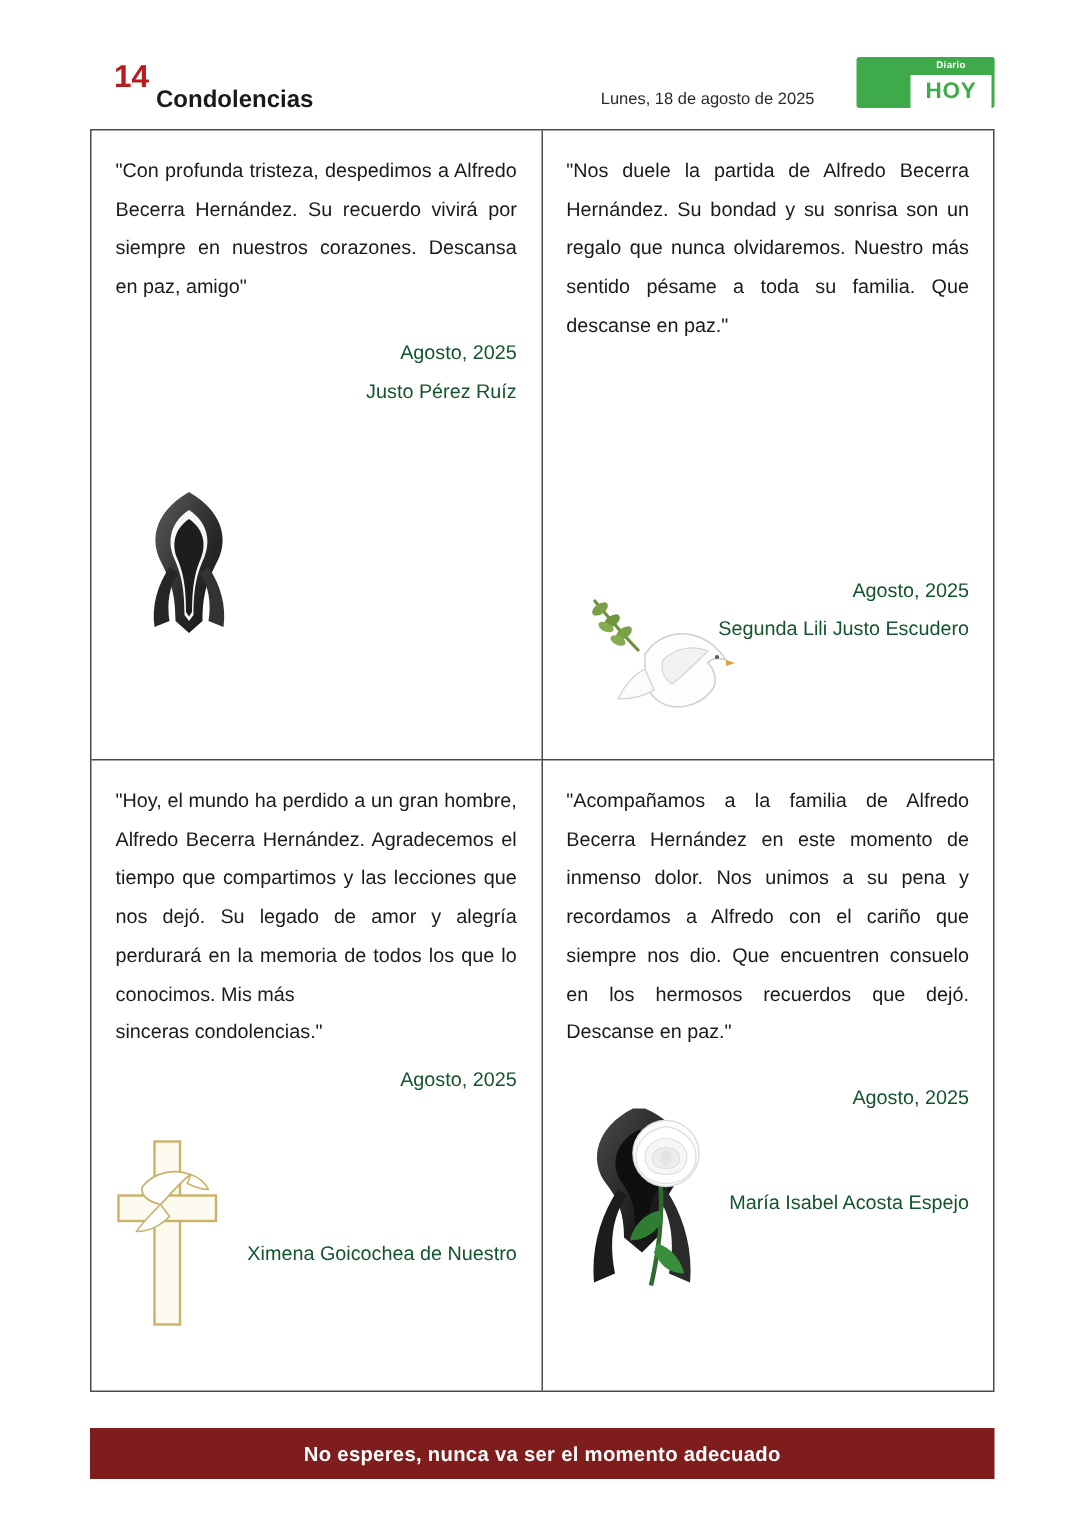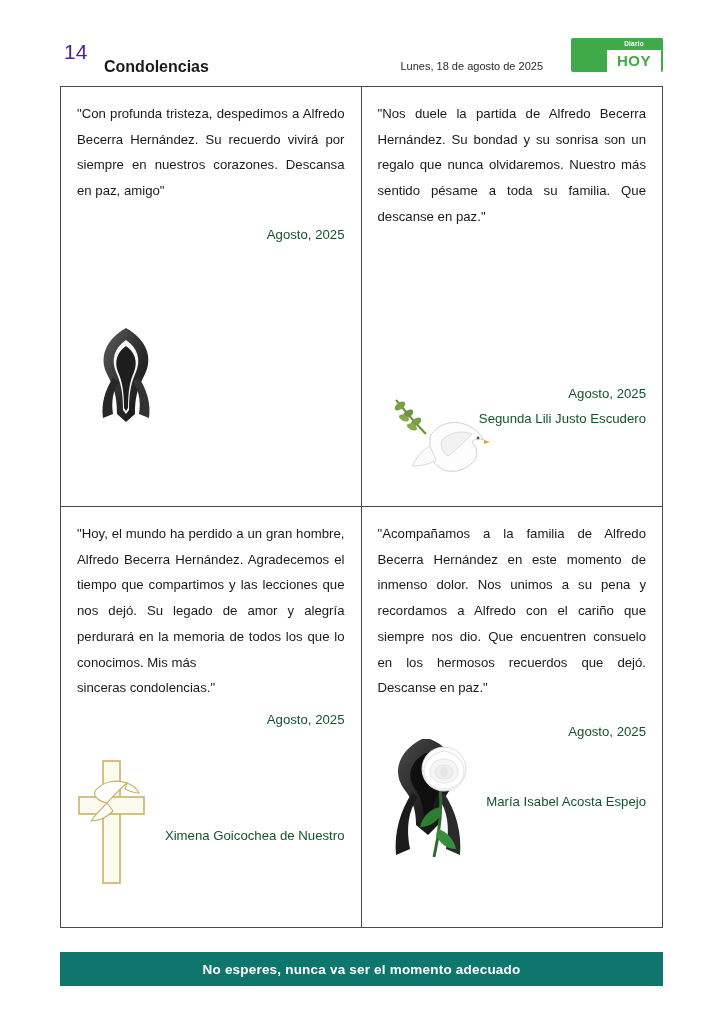--- a/index.html
+++ b/index.html
@@ -25,25 +25,25 @@
   
   .header {
     position: absolute;
     left: 60px;
     top: 38px;
     width: 603px;
     height: 40px;
   }
   .page-number {
     position: absolute;
-    left: 4px;
+    left: 16px;
     top: 2px;
     font-size: 21px;
-    font-weight: normal;
-    color: #4c1d95;
+    font-weight: bold;
+    color: #b91c1c;
     letter-spacing: 0px;
   }
   .section-title {
     position: absolute;
     left: 44px;
     top: 4px;
     font-size: 16px;
     font-weight: bold;
     color: #1a1a1a;
     margin-top: 16px;
@@ -150,21 +150,21 @@
   .art-cross   { left: 12px;  bottom: 40px;  width: 92px;  height: 130px; }
   .art-rose    { left: 20px;  bottom: 52px;  width: 110px; height: 150px; }
 
   
   .footer {
     position: absolute;
     left: 60px;
     top: 952px;
     width: 603px;
     height: 34px;
-    background: #0f766e;
+    background: #7f1d1d;
     color: #ffffff;
     font-size: 13.5px;
     font-weight: bold;
     display: flex;
     align-items: center;
     justify-content: center;
     letter-spacing: .2px;
   }
 </style>
 </head>
@@ -181,20 +181,21 @@
       <div class="logo-bottom">HOY</div>
     </div>
   </div>
 
   <div class="grid">
 
     <div class="cell b-right b-bottom">
       <p class="msg">"Con profunda tristeza, despedimos a Alfredo Becerra Hernández. Su recuerdo vivirá por siempre en nuestros corazones. Descansa en paz, amigo"</p>
       <div class="sign-block">
         <p class="sign">Agosto, 2025</p>
+        <p class="sign">Justo Pérez Ruíz</p>
       </div>
 
       <div class="art art-ribbon">
         <svg viewBox="0 0 86 110" width="86" height="110" aria-hidden="true">
           <defs>
             <linearGradient id="rg1" x1="0" y1="0" x2="1" y2="1">
               <stop offset="0%" stop-color="#5c5c5c"></stop>
               <stop offset="55%" stop-color="#2b2b2b"></stop>
               <stop offset="100%" stop-color="#111111"></stop>
             </linearGradient>

